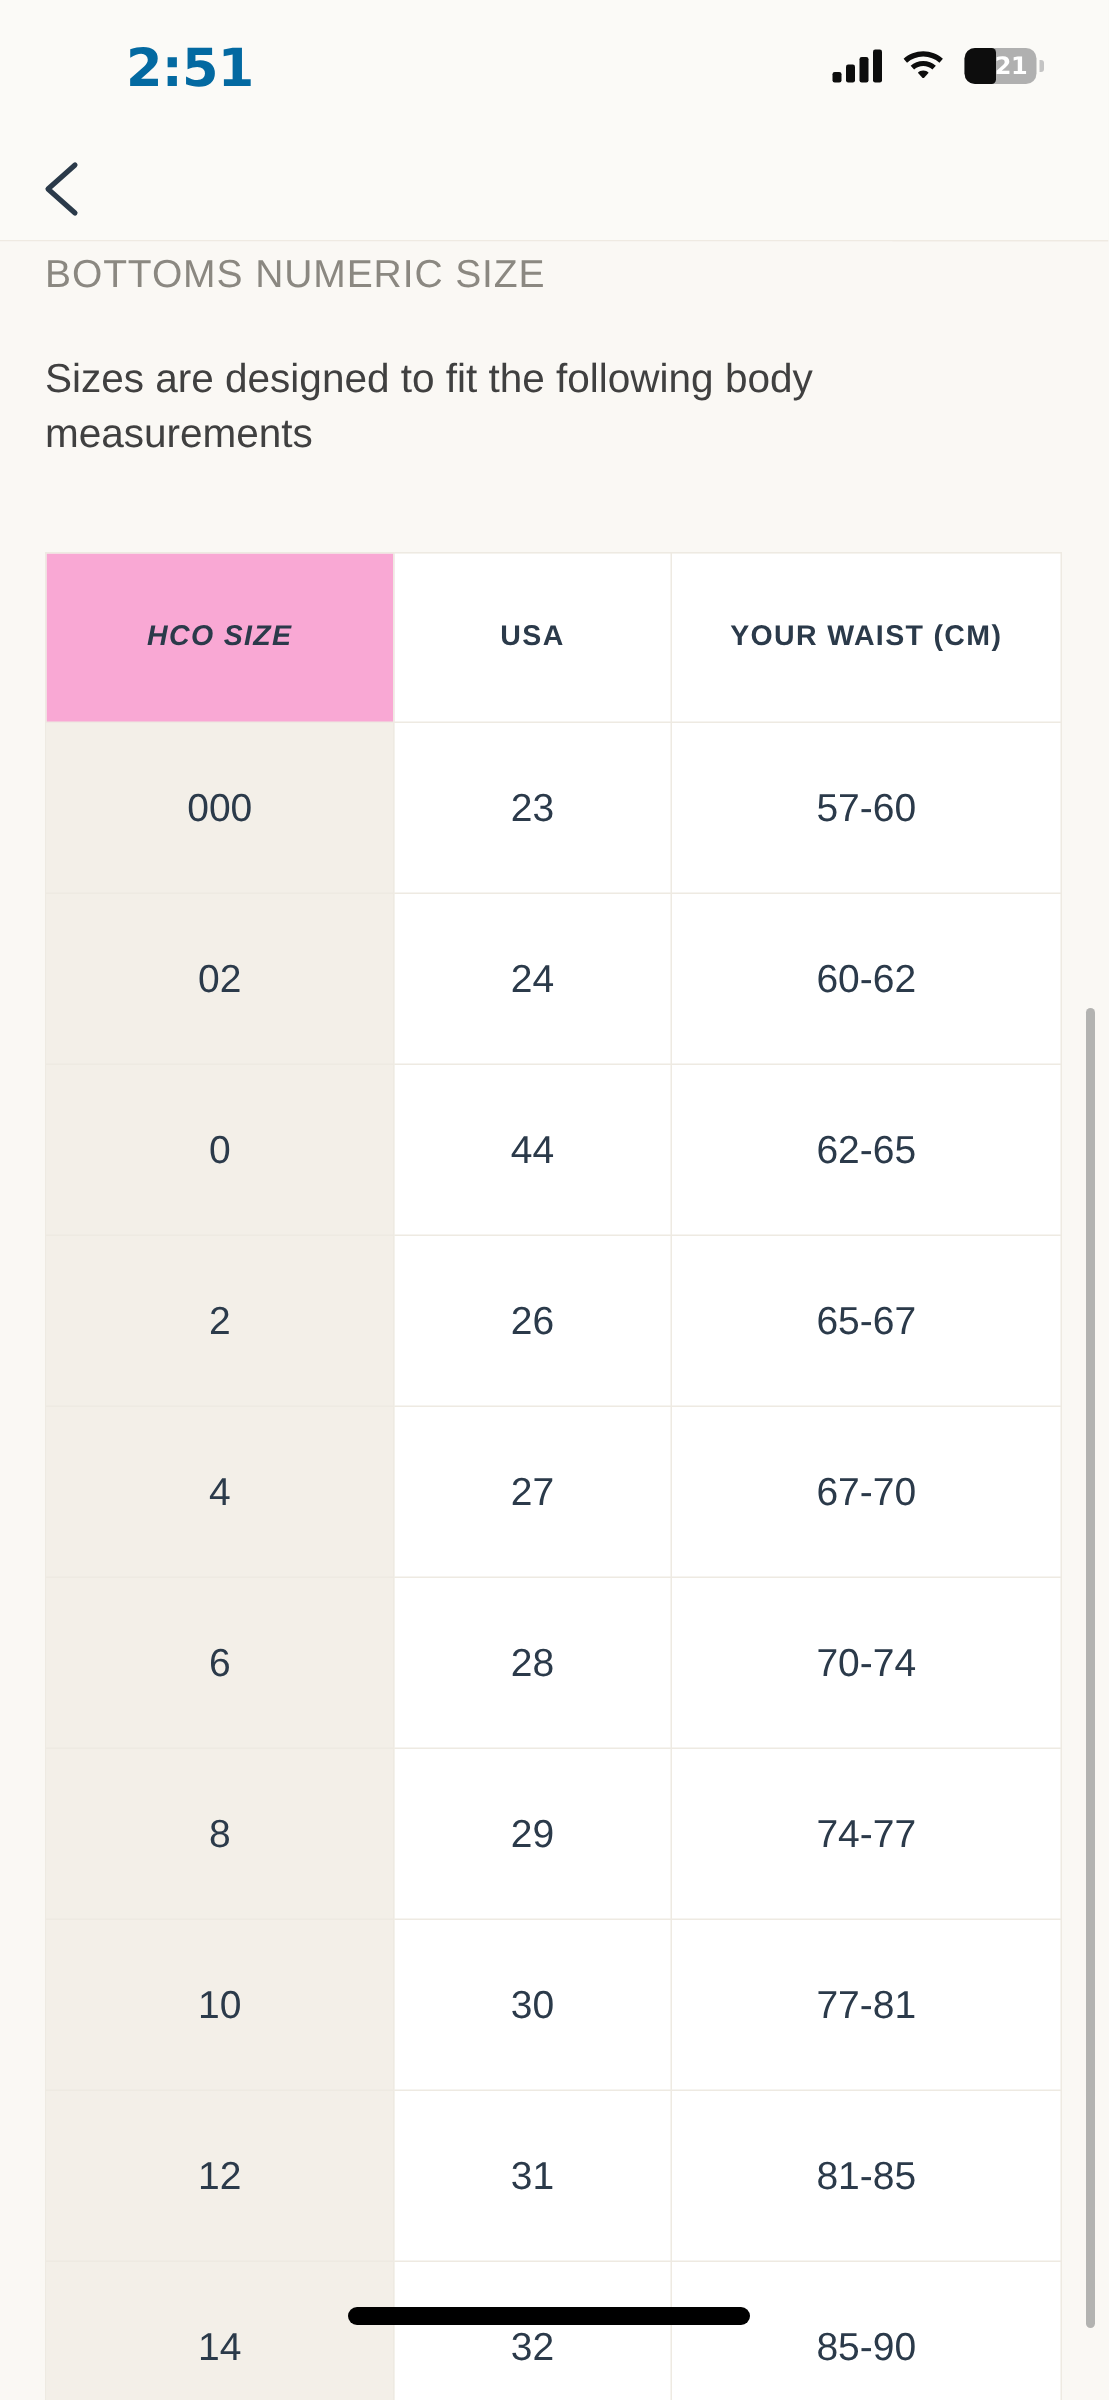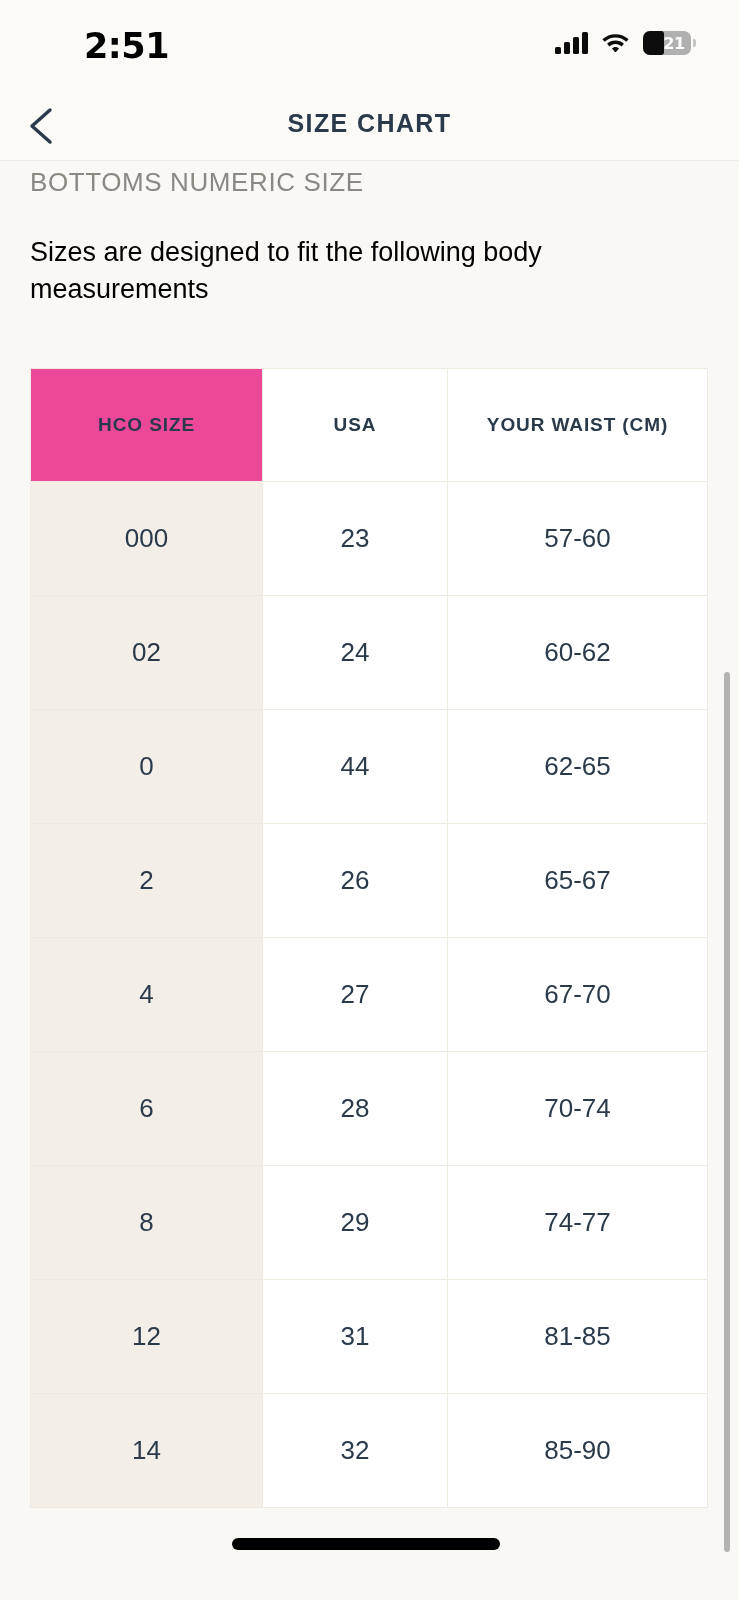--- a/index.html
+++ b/index.html
@@ -30,21 +30,21 @@
     width: 739px;
     height: 92px;
     background: #fbfaf7;
   }
   #status-time {
     position: absolute;
     left: 84px;
     top: 26px;
     font-size: 35px;
     font-weight: bold;
-    color: #000000;
+    color: #0369a1;
     letter-spacing: -0.5px;
     font-family: "DejaVu Sans", sans-serif;
   }
   #status-right {
     position: absolute;
     right: 48px;
     top: 30px;
     display: flex;
     align-items: center;
     gap: 13px;
@@ -152,21 +152,21 @@
     font-family: "Liberation Sans", sans-serif;
   }
 
   #intro-text {
     position: absolute;
     left: 30px;
     top: 73px;
     width: 600px;
     font-size: 27px;
     line-height: 1.38;
-    color: #000000;
+    color: #404040;
     font-family: "Liberation Sans", sans-serif;
   }
 
   
   #size-table {
     position: absolute;
     left: 30px;
     top: 207px;
     width: 677px;
     border-collapse: collapse;
@@ -184,21 +184,22 @@
     color: #2b3a4a;
   }
   #size-table thead th {
     height: 110px;
     font-size: 19px;
     font-weight: bold;
     letter-spacing: 0.9px;
     background: #ffffff;
   }
   #size-table thead th.col-first {
-    background: #ec4899;
+    background: #f9a8d4;
+    font-style: italic;
   }
   #size-table tbody td {
     height: 111px;
     font-size: 26px;
     font-weight: normal;
     background: #ffffff;
   }
   #size-table tbody td.col-first {
     background: #f3efe8;
   }
@@ -253,21 +254,20 @@
       </span>
     </div>
   </div>
 
   <div id="nav-bar">
     <div id="back-button">
       <svg width="62" height="60" viewBox="0 0 62 60">
         <polyline points="36,14 18,30 36,46" fill="none" stroke="#2b3a4a" stroke-width="3.4" stroke-linecap="round" stroke-linejoin="round"></polyline>
       </svg>
     </div>
-    <div id="nav-title">SIZE CHART</div>
   </div>
 
   <div id="content">
 
     <div id="section-label">BOTTOMS NUMERIC SIZE</div>
 
     <div id="intro-text">Sizes are designed to fit the following body measurements</div>
 
     <table id="size-table">
       <colgroup>
@@ -312,20 +312,25 @@
             <td class="col-first">6</td>
             <td>28</td>
             <td>70-74</td>
           </tr>
           <tr>
             <td class="col-first">8</td>
             <td>29</td>
             <td>74-77</td>
           </tr>
           <tr>
+            <td class="col-first">10</td>
+            <td>30</td>
+            <td>77-81</td>
+          </tr>
+          <tr>
             <td class="col-first">12</td>
             <td>31</td>
             <td>81-85</td>
           </tr>
           <tr>
             <td class="col-first">14</td>
             <td>32</td>
             <td>85-90</td>
           </tr>
         </tbody>

